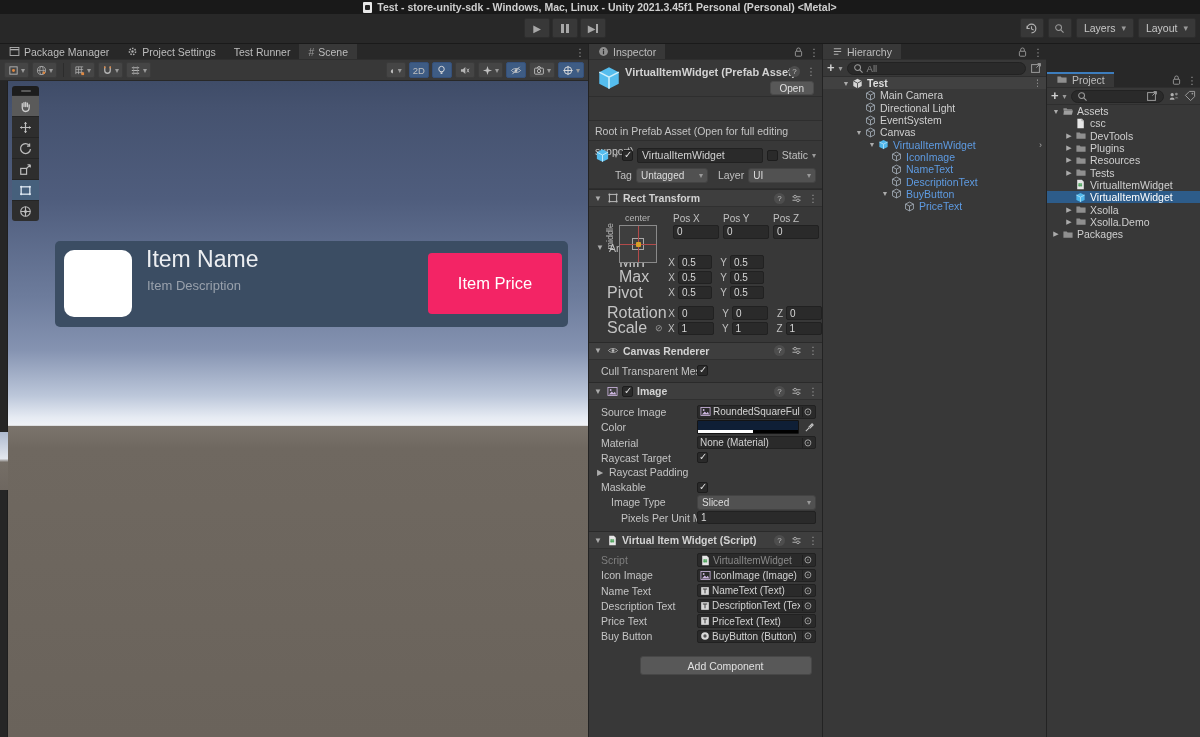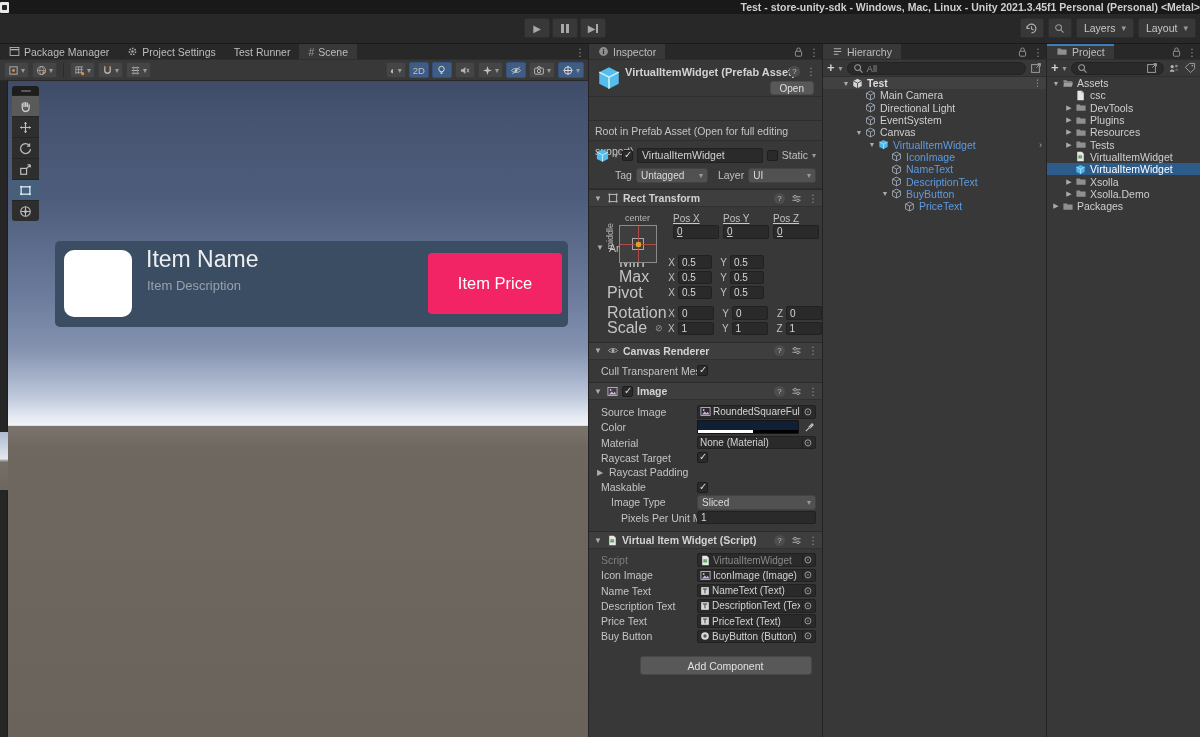--- a/index.html
+++ b/index.html
@@ -4,21 +4,21 @@
 <style>
   * { box-sizing: border-box; }
   html,body { margin:0; padding:0; background:#191919; }
   #root {
     position:relative; width:1200px; height:737px; overflow:hidden;
     font-family:"Liberation Sans", sans-serif; font-size:11px; color:#c8c8c8;
     background:#282828; user-select:none;
   }
   
   #titlebar { position:absolute; left:0; top:0; width:100%; height:14px; background:#191919;
-    display:flex; align-items:center; justify-content:space-between; gap:5px; }
+    display:flex; align-items:center; justify-content:center; gap:5px; }
   #titlebar .ttxt { font-size:10.5px; font-weight:bold; color:#cfcfcf; }
   .doc-ico { width:9px; height:11px; background:#e8e8e8; border-radius:1px; position:relative; }
   .doc-ico::after { content:""; position:absolute; left:2px; top:3px; width:5px; height:5px; background:#222; border-radius:1px; }
   
   #maintoolbar { position:absolute; left:0; top:14px; width:100%; height:30px; background:#282828; border-bottom:1px solid #1a1a1a; }
   .playgroup { position:absolute; left:524px; top:4px; display:flex; gap:2px; }
   .tbtn { width:26px; height:20px; background:#383838; border:1px solid #2d2d2d; border-radius:2px;
     display:flex; align-items:center; justify-content:center; color:#a8a8a8; font-size:10px; }
   .pausebars { display:flex; gap:2px; }
   .pausebars i { display:block; width:3px; height:9px; background:#a8a8a8; }
@@ -28,21 +28,21 @@
   .dd { height:20px; background:#383838; border:1px solid #2d2d2d; border-radius:2px; color:#c8c8c8;
     display:flex; align-items:center; gap:6px; padding:0 7px; font-size:10.5px; }
   .dd .caret { color:#9a9a9a; font-size:9px; }
   .icon-btn { width:24px; height:20px; background:#383838; border:1px solid #2d2d2d; border-radius:2px;
     display:flex; align-items:center; justify-content:center; }
   
   .col { position:absolute; top:44px; bottom:0; background:#383838; border-left:1px solid #232323; }
   #left-group { left:0; width:588px; border-left:none; }
   #inspector-col { left:588px; width:234px; }
   #hierarchy-col { left:822px; width:224px; }
-  #project-col { left:1046px; width:154px; }
+  #project-col { left:1046px; width:154px;margin-top:28px; }
   .tabbar { height:16px; background:#282828; display:flex; align-items:stretch; position:relative; border-bottom:1px solid #2e2e2e;}
   .tab { display:flex; align-items:center; gap:4px; padding:0 9px; color:#bdbdbd; font-size:10.5px; position:relative; }
   .tab.active { background:#383838; }
   .tab.focused::before { content:""; position:absolute; left:0; top:0; right:0; height:2px; background:#3d7dbd; }
   .panel-ops { position:absolute; right:3px; top:0; height:16px; display:flex; align-items:center; gap:5px; color:#9a9a9a; }
   .kebab { color:#9a9a9a; font-size:10px; letter-spacing:0; }
   
   #scene-toolbar { height:21px; background:#383838; border-bottom:1px solid #282828; display:flex; align-items:center; padding:0 4px; gap:3px; }
   .stb { height:16px; min-width:20px; background:#454545; border:1px solid #3b3b3b; border-radius:2px; color:#c0c0c0;
     display:flex; align-items:center; justify-content:center; gap:2px; padding:0 3px; font-size:9.5px; }
@@ -105,21 +105,21 @@
   .objfield { flex:1; height:13.5px; background:#2a2a2a; border:1px solid #212121; border-radius:2px;
     display:flex; align-items:center; padding:0 2px; gap:2px; font-size:10px; color:#d2d2d2; min-width:0; }
   .objfield .val { flex:1; white-space:nowrap; overflow:hidden; }
   .objfield .val.dim { color:#8a8a8a; }
   .objfield .pick { flex:none; width:11px; color:#b0b0b0; font-size:10px; line-height:10px; text-align:center; border-left:1px solid #1f1f1f; }
   .numfield { height:13.5px; background:#2a2a2a; border:1px solid #212121; border-radius:2px; color:#d6d6d6;
     font-size:10px; display:flex; align-items:center; padding:0 3px; }
   
   #rt-top { position:relative; padding:6px 6px 2px 84px; }
   .axgrid { display:flex; gap:4px; }
-  .axcol { width:46px;text-decoration:underline; }
+  .axcol { width:46px; }
   .axcol .axlab { font-size:10px; color:#c0c0c0; height:12px; }
   .axcol .numfield { width:46px; }
   #anchor-widget { position:absolute; left:10px; top:8px; width:72px; height:50px; }
   #anchor-widget .toplab { position:absolute; left:26px; top:-2px; font-size:9px; color:#b5b5b5; }
   #anchor-widget .sidelab { position:absolute; left:6px; top:8px; font-size:9px; color:#b5b5b5; writing-mode:vertical-rl; transform:rotate(180deg); }
   #anchor-widget .box { position:absolute; left:20px; top:10px; width:38px; height:38px; border:1px solid #8a8a8a; background:#3e3e3e; }
   #anchor-widget .box .inner { position:absolute; left:12px; top:12px; width:12px; height:12px; border:1px solid #a8a8a8; }
   #anchor-widget .box .hline { position:absolute; left:0; top:18px; width:100%; height:1px; background:#b24a4a; }
   #anchor-widget .box .vline { position:absolute; left:18px; top:0; width:1px; height:100%; background:#b24a4a; }
   #anchor-widget .box .dot { position:absolute; left:16px; top:16px; width:5px; height:5px; background:#d8a028; border-radius:1px; }

